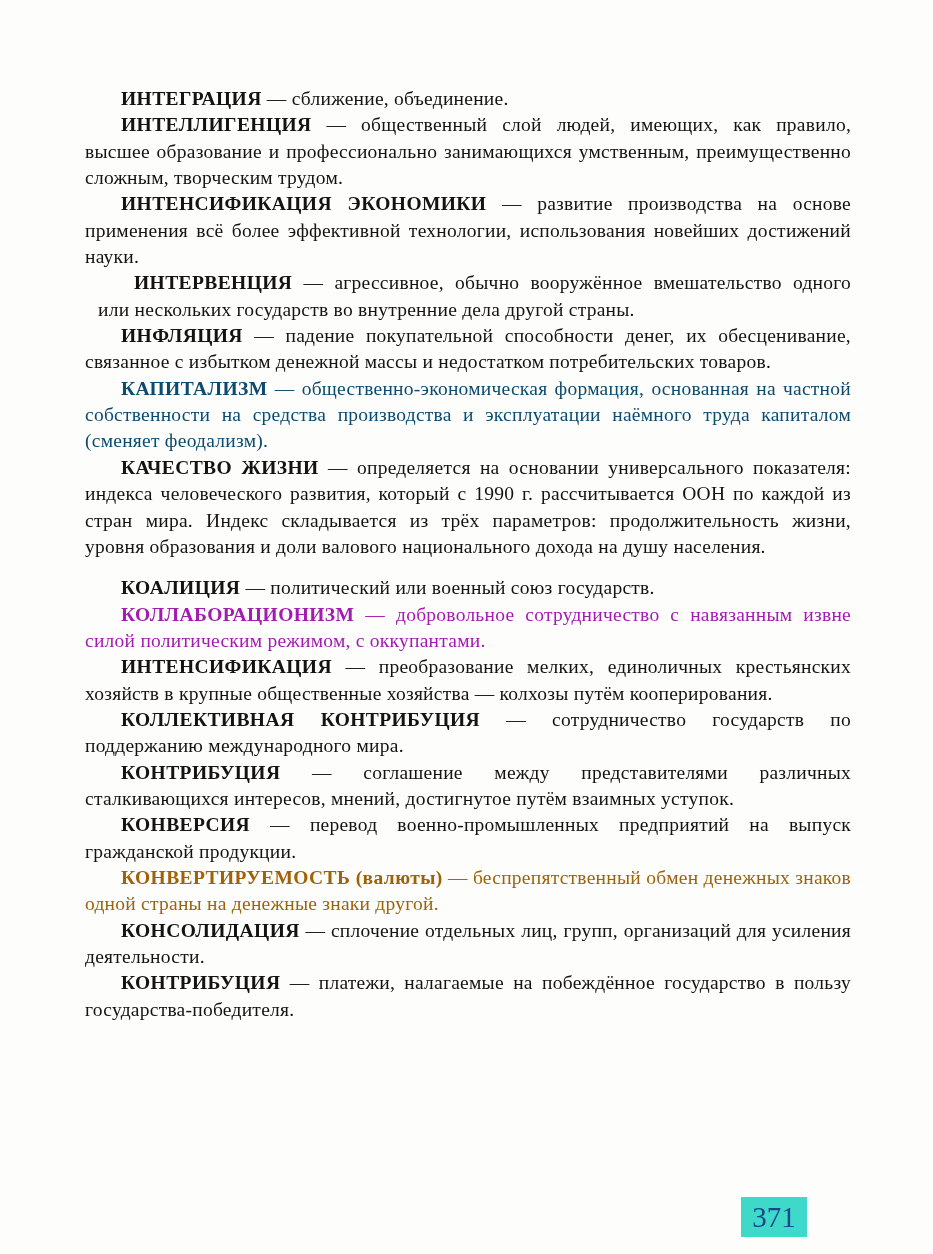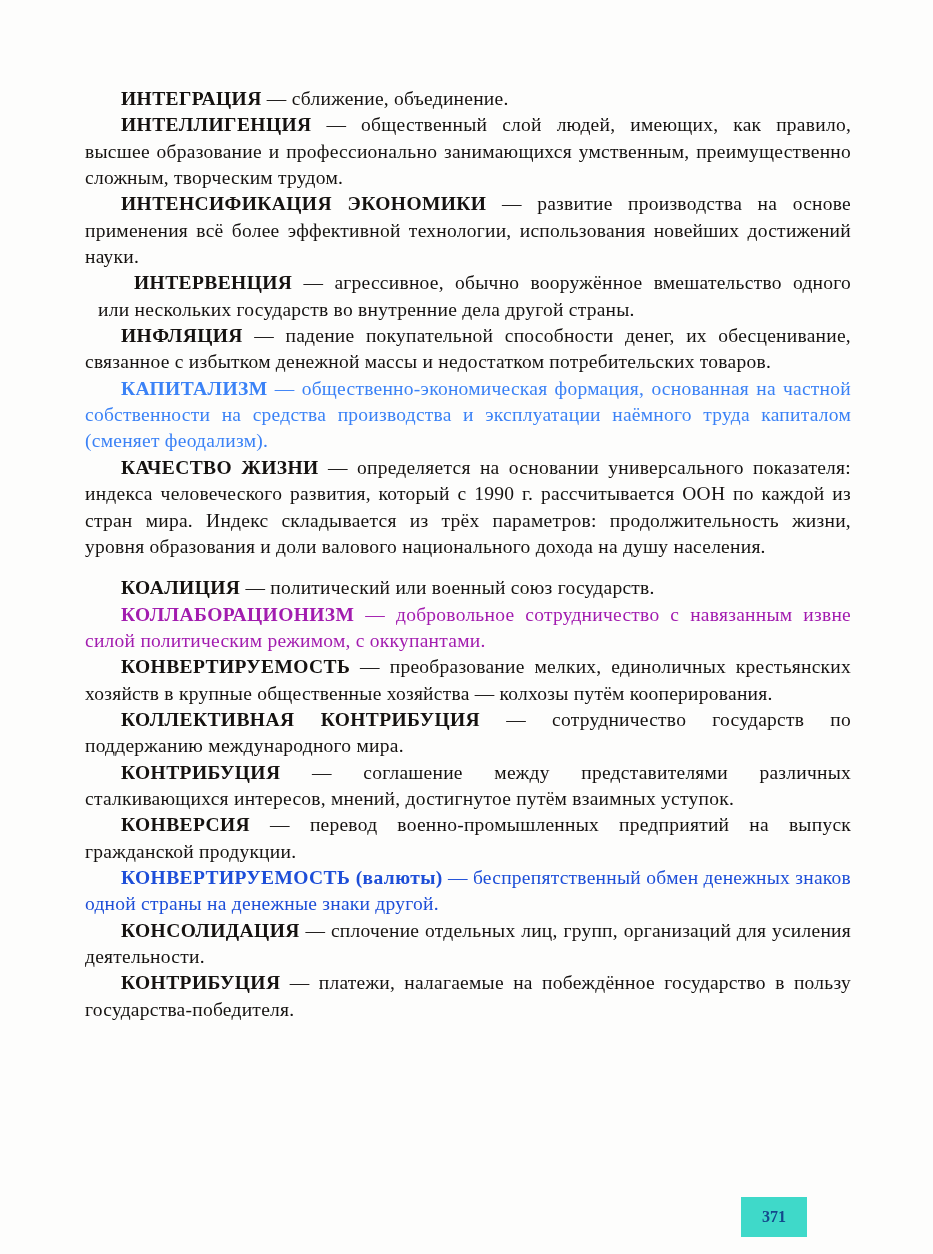--- a/index.html
+++ b/index.html
@@ -41,42 +41,42 @@
     left: 741px;
     top: 1197px;
     width: 66px;
     height: 40px;
     display: flex;
     align-items: center;
     justify-content: center;
   }
   .page-badge span {
     font-family: "Liberation Serif", "DejaVu Serif", serif;
-    font-weight: bold;
-    font-size: 16px;
+    font-weight: normal;
+    font-size: 29px;
   }
 </style>
 </head>
 <body>
 
 <div class="page" style="background: rgb(253, 253, 252);">
   <div class="glossary" id="glossary-list">
       <p class="entry" style="color: rgb(21, 18, 16);"><span class="term">ИНТЕГРАЦИЯ</span><span> — </span><span>сближение, объединение.</span></p>
       <p class="entry" style="color: rgb(21, 18, 16);"><span class="term">ИНТЕЛЛИГЕНЦИЯ</span><span> — </span><span>общественный слой людей, имеющих, как правило, высшее образование и профессионально занимающихся умственным, преимущественно сложным, творческим трудом.</span></p>
       <p class="entry" style="color: rgb(21, 18, 16);"><span class="term">ИНТЕНСИФИКАЦИЯ ЭКОНОМИКИ</span><span> — </span><span>развитие производства на основе применения всё более эффективной технологии, использования новейших достижений науки.</span></p>
       <p class="entry" style="color: rgb(21, 18, 16); margin-left: 13px;"><span class="term">ИНТЕРВЕНЦИЯ</span><span> — </span><span>агрессивное, обычно вооружённое вмешательство одного или нескольких государств во внутренние дела другой страны.</span></p>
       <p class="entry" style="color: rgb(21, 18, 16);"><span class="term">ИНФЛЯЦИЯ</span><span> — </span><span>падение покупательной способности денег, их обесценивание, связанное с избытком денежной массы и недостатком потребительских товаров.</span></p>
-      <p class="entry" style="color: #3b82f6;"><span class="term">КАПИТАЛИЗМ</span><span> — </span><span>общественно-экономическая формация, основанная на частной собственности на средства производства и эксплуатации наёмного труда капиталом (сменяет феодализм).</span></p>
+      <p class="entry" style="color: #0c4a6e;"><span class="term">КАПИТАЛИЗМ</span><span> — </span><span>общественно-экономическая формация, основанная на частной собственности на средства производства и эксплуатации наёмного труда капиталом (сменяет феодализм).</span></p>
       <p class="entry" style="color: rgb(21, 18, 16);"><span class="term">КАЧЕСТВО ЖИЗНИ</span><span> — </span><span>определяется на основании универсального показателя: индекса человеческого развития, который с 1990 г. рассчитывается ООН по каждой из стран мира. Индекс складывается из трёх параметров: продолжительность жизни, уровня образования и доли валового национального дохода на душу населения.</span></p>
       <p class="entry" style="color: rgb(21, 18, 16); margin-top: 15px;"><span class="term">КОАЛИЦИЯ</span><span> — </span><span>политический или военный союз государств.</span></p>
       <p class="entry" style="color: #a21caf;"><span class="term">КОЛЛАБОРАЦИОНИЗМ</span><span> — </span><span>добровольное сотрудничество с навязанным извне силой политическим режимом, с оккупантами.</span></p>
-      <p class="entry" style="color: rgb(21, 18, 16);"><span class="term">КОНВЕРТИРУЕМОСТЬ</span><span> — </span><span>преобразование мелких, единоличных крестьянских хозяйств в крупные общественные хозяйства — колхозы путём кооперирования.</span></p>
+      <p class="entry" style="color: rgb(21, 18, 16);"><span class="term">ИНТЕНСИФИКАЦИЯ</span><span> — </span><span>преобразование мелких, единоличных крестьянских хозяйств в крупные общественные хозяйства — колхозы путём кооперирования.</span></p>
       <p class="entry" style="color: rgb(21, 18, 16);"><span class="term">КОЛЛЕКТИВНАЯ КОНТРИБУЦИЯ</span><span> — </span><span>сотрудничество государств по поддержанию международного мира.</span></p>
       <p class="entry" style="color: rgb(21, 18, 16);"><span class="term">КОНТРИБУЦИЯ</span><span> — </span><span>соглашение между представителями различных сталкивающихся интересов, мнений, достигнутое путём взаимных уступок.</span></p>
       <p class="entry" style="color: rgb(21, 18, 16);"><span class="term">КОНВЕРСИЯ</span><span> — </span><span>перевод военно-промышленных предприятий на выпуск гражданской продукции.</span></p>
-      <p class="entry" style="color: #1d4ed8;"><span class="term">КОНВЕРТИРУЕМОСТЬ (валюты)</span><span> — </span><span>беспрепятственный обмен денежных знаков одной страны на денежные знаки другой.</span></p>
+      <p class="entry" style="color: #a16207;"><span class="term">КОНВЕРТИРУЕМОСТЬ (валюты)</span><span> — </span><span>беспрепятственный обмен денежных знаков одной страны на денежные знаки другой.</span></p>
       <p class="entry" style="color: rgb(21, 18, 16);"><span class="term">КОНСОЛИДАЦИЯ</span><span> — </span><span>сплочение отдельных лиц, групп, организаций для усиления деятельности.</span></p>
       <p class="entry" style="color: rgb(21, 18, 16);"><span class="term">КОНТРИБУЦИЯ</span><span> — </span><span>платежи, налагаемые на побеждённое государство в пользу государства-победителя.</span></p>
     </div>
   <div class="page-badge" id="page-badge" style="background: rgb(63, 217, 201);">
     <span style="color: rgb(20, 72, 140);">371</span>
   </div>
 </div>
 
 </body></html>

